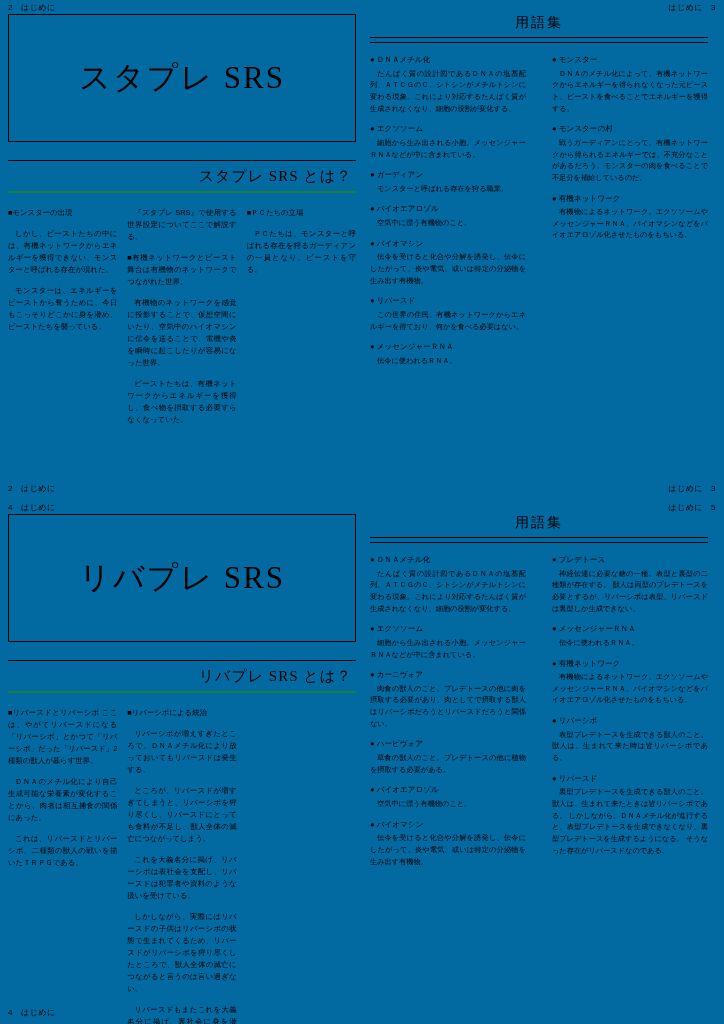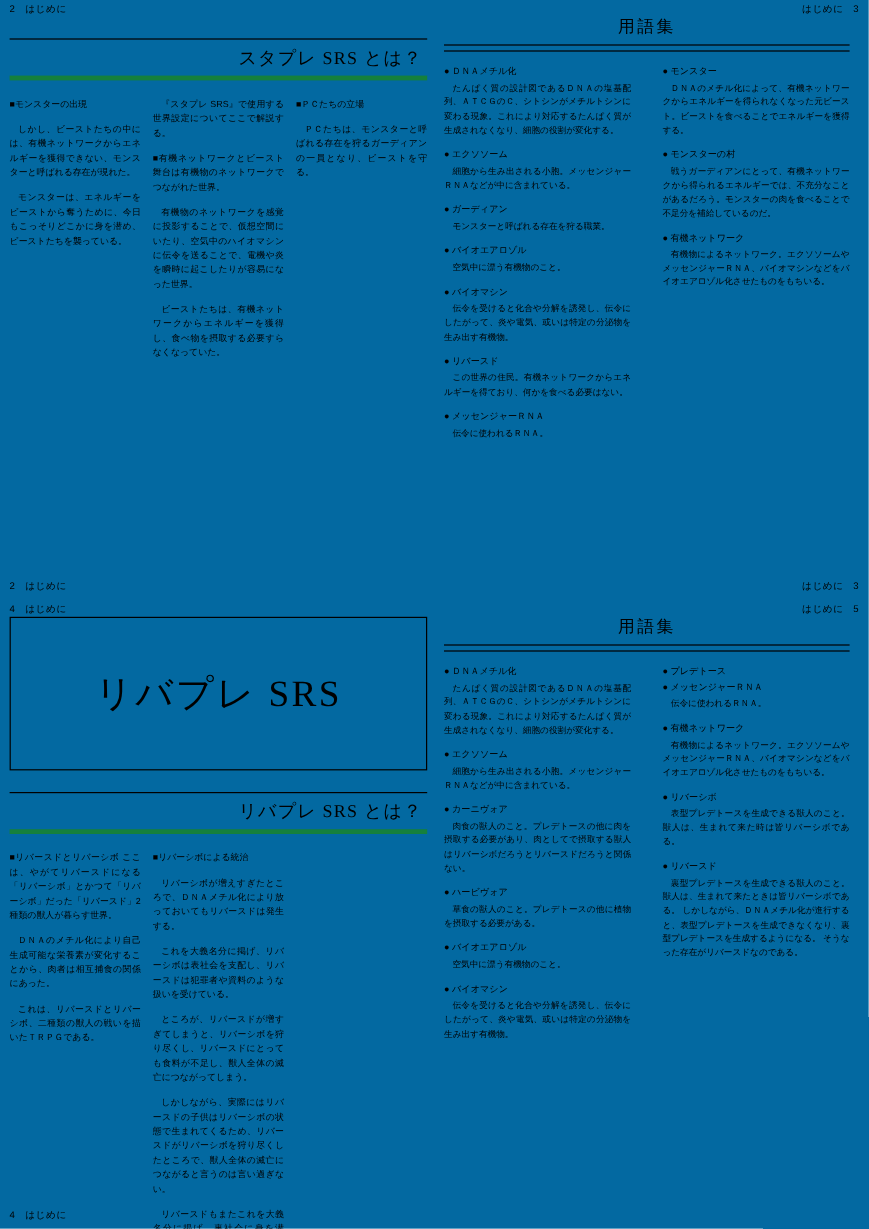--- a/index.html
+++ b/index.html
@@ -60,21 +60,21 @@
     letter-spacing: 2px;
   }
 
   
   .sec-head {
     margin-top: 18px;
     text-align: right;
     font-size: 15px;
     font-family: "Liberation Serif", serif;
     border-top: 1px solid #000;
-    border-bottom: 4px solid #15803d;
+    border-bottom: 2px solid #15803d;
     padding: 6px 4px 5px 0;
     letter-spacing: 1px;
   }
   .sec-head-center {
     text-align: center;
     font-size: 14px;
     font-family: "Liberation Serif", serif;
     border-bottom: 1px solid #000;
     padding-bottom: 5px;
     letter-spacing: 2px;
@@ -129,20 +129,23 @@
   <div class="runhead left">
     <span class="num">2</span><span>はじめに</span>
   </div>
   <div class="runhead right">
     <span>はじめに</span><span class="num">3</span>
   </div>
 
   <div class="content">
 
     <div class="col-left">
+      <div class="title-box">
+        <div class="title">スタプレ SRS</div>
+      </div>
 
       <div class="sec-head">スタプレ SRS とは？</div>
 
       <div class="body-cols">
         <div class="bcol">
           <p class="para">■モンスターの出現</p>
           <p class="para indent">しかし、ビーストたちの中には、有機ネットワークからエネルギーを獲得できない、モンスターと呼ばれる存在が現れた。</p>
           <p class="para indent">モンスターは、エネルギーをビーストから奪うために、今日もこっそりどこかに身を潜め、ビーストたちを襲っている。</p>
         </div>
         <div class="bcol">
@@ -222,22 +225,22 @@
       <div class="body-cols">
         <div class="bcol">
           <p class="para">■リバースドとリバーシボ
 ここは、やがてリバースドになる「リバーシボ」とかつて「リバーシボ」だった「リバースド」2種類の獣人が暮らす世界。</p>
           <p class="para indent">ＤＮＡのメチル化により自己生成可能な栄養素が変化することから、肉者は相互捕食の関係にあった。</p>
           <p class="para indent">これは、リバースドとリバーシボ、二種類の獣人の戦いを描いたＴＲＰＧである。</p>
         </div>
         <div class="bcol">
           <p class="para">■リバーシボによる統治</p>
           <p class="para indent">リバーシボが増えすぎたところで、ＤＮＡメチル化により放っておいてもリバースドは発生する。</p>
+          <p class="para indent">ところが、リバースドが増すぎてしまうと、リバーシボを狩り尽くし、リバースドにとっても食料が不足し、獣人全体の滅亡につながってしまう。</p>
           <p class="para indent">これを大義名分に掲げ、リバーシボは表社会を支配し、リバースドは犯罪者や資料のような扱いを受けている。</p>
-          <p class="para indent">ところが、リバースドが増すぎてしまうと、リバーシボを狩り尽くし、リバースドにとっても食料が不足し、獣人全体の滅亡につながってしまう。</p>
           <p class="para indent">しかしながら、実際にはリバースドの子供はリバーシボの状態で生まれてくるため、リバースドがリバーシボを狩り尽くしたところで、獣人全体の滅亡につながると言うのは言い過ぎない。</p>
           <p class="para indent">リバースドもまたこれを大義名分に掲げ、裏社会に身を潜め、狩りなどで暗躍している。</p>
         </div>
         <div class="bcol"></div>
       </div>
     </div>
 
     <div class="col-right">
       <div class="sec-head-center">用語集</div>
       <div class="gloss-rule"></div>
@@ -252,20 +255,22 @@
           <p class="gdef">肉食の獣人のこと。プレデトースの他に肉を摂取する必要があり、肉としてで摂取する獣人はリバーシボだろうとリバースドだろうと関係ない。</p>
           <p class="gterm">ハービヴォア</p>
           <p class="gdef">草食の獣人のこと。プレデトースの他に植物を摂取する必要がある。</p>
           <p class="gterm">バイオエアロゾル</p>
           <p class="gdef">空気中に漂う有機物のこと。</p>
           <p class="gterm">バイオマシン</p>
           <p class="gdef">伝令を受けると化合や分解を誘発し、伝令にしたがって、炎や電気、或いは特定の分泌物を生み出す有機物。</p>
         </div>
         <div class="gcol">
           <p class="gterm">プレデトース</p>
+          <p class="gdef">神経伝達に必要な糖の一種。表型と裏型の二種類が存在する。
+獣人は両型のプレデトースを必要とするが、リバーシボは表型、リバースドは裏型しか生成できない。</p>
           <p class="gterm">メッセンジャーＲＮＡ</p>
           <p class="gdef">伝令に使われるＲＮＡ。</p>
           <p class="gterm">有機ネットワーク</p>
           <p class="gdef">有機物によるネットワーク。エクソソームやメッセンジャーＲＮＡ、バイオマシンなどをバイオエアロゾル化させたものをもちいる。</p>
           <p class="gterm">リバーシボ</p>
           <p class="gdef">表型プレデトースを生成できる獣人のこと。獣人は、生まれて来た時は皆リバーシボである。</p>
           <p class="gterm">リバースド</p>
           <p class="gdef">裏型プレデトースを生成できる獣人のこと。
 獣人は、生まれて来たときは皆リバーシボである。
 しかしながら、ＤＮＡメチル化が進行すると、表型プレデトースを生成できなくなり、裏型プレデトースを生成するようになる。

